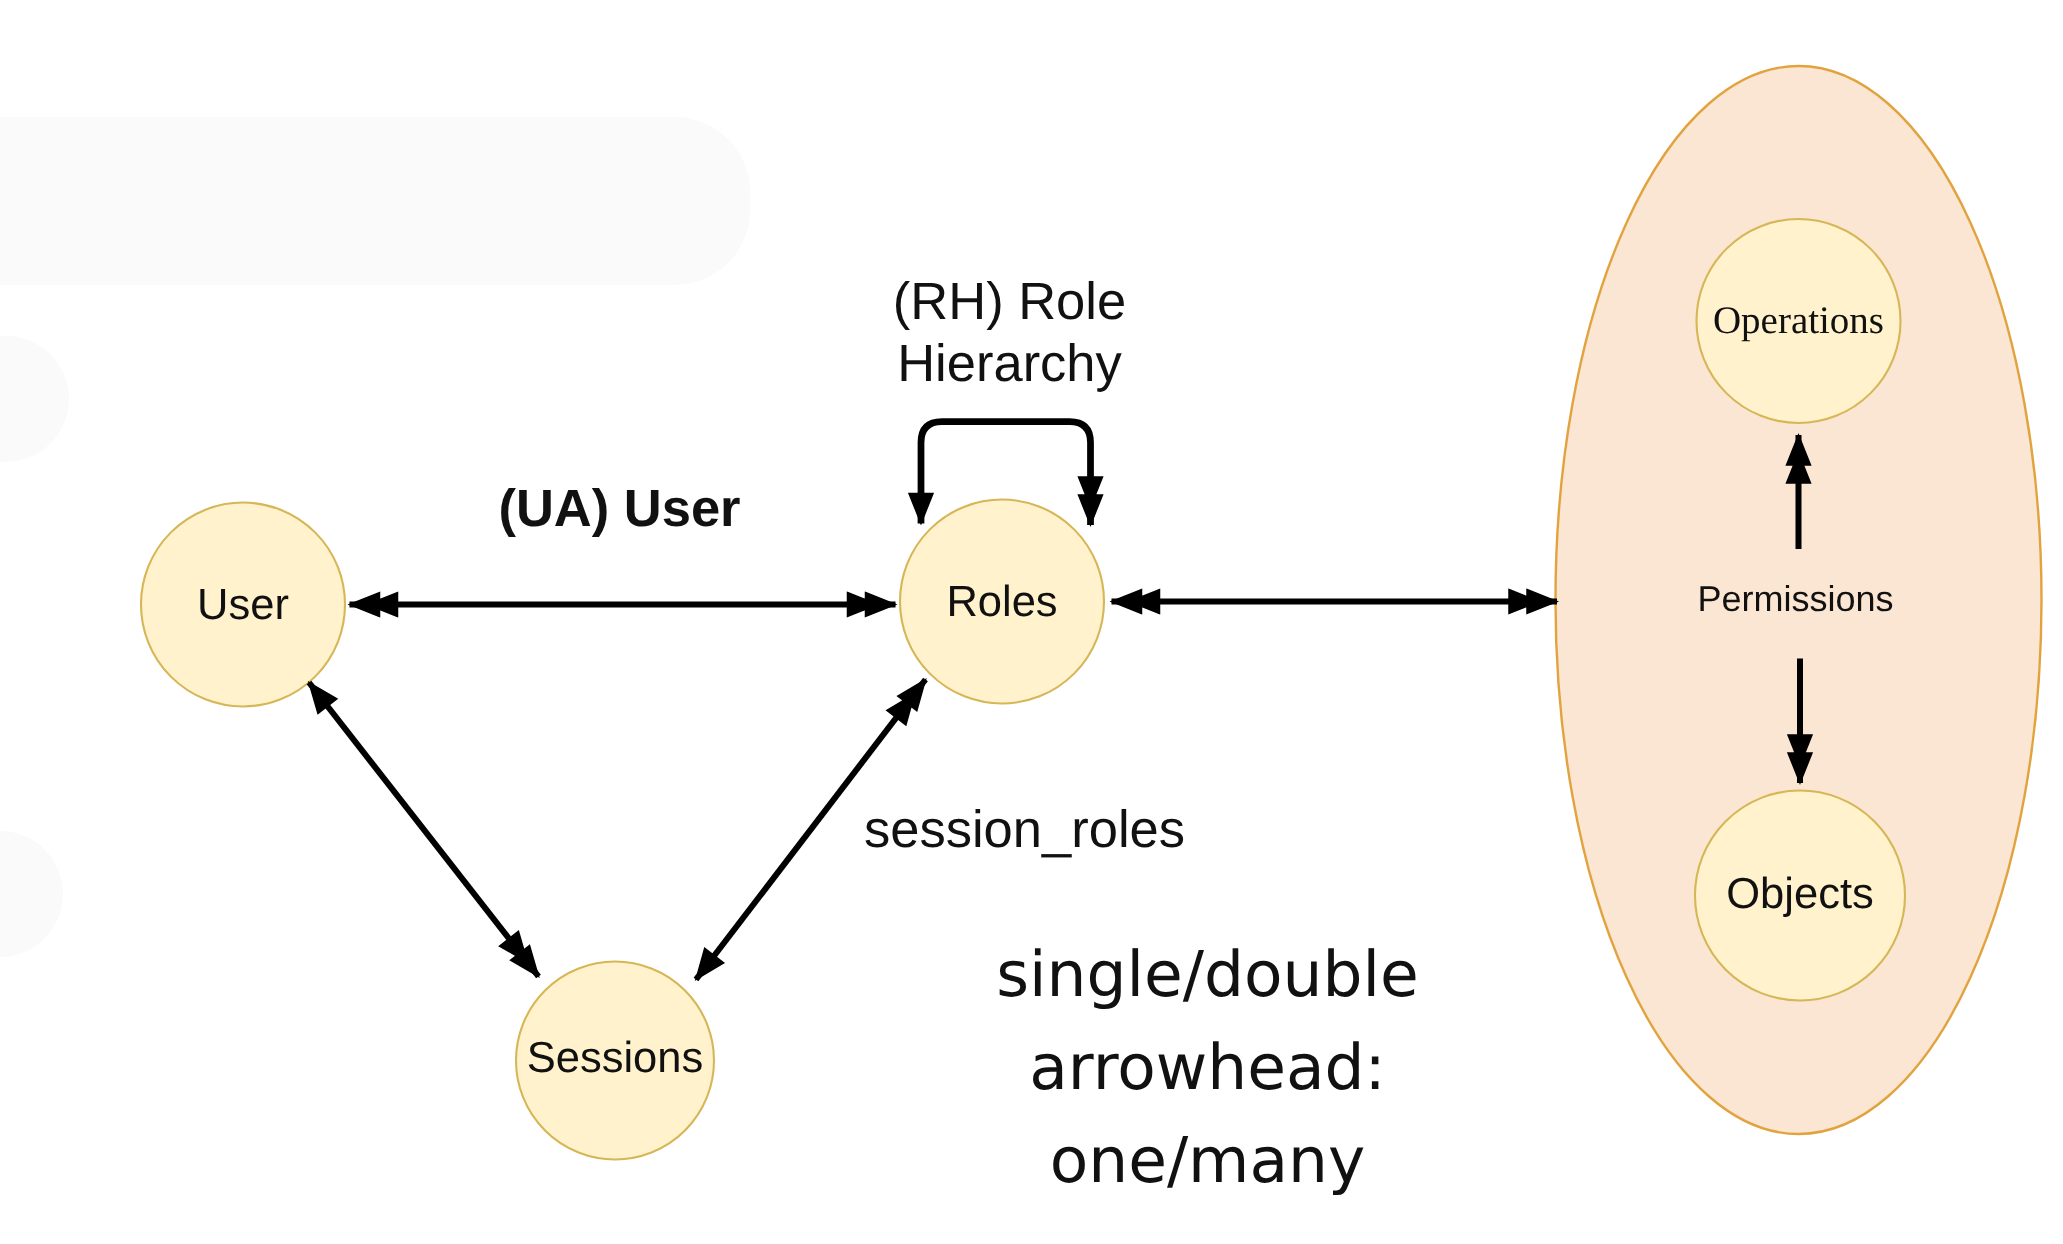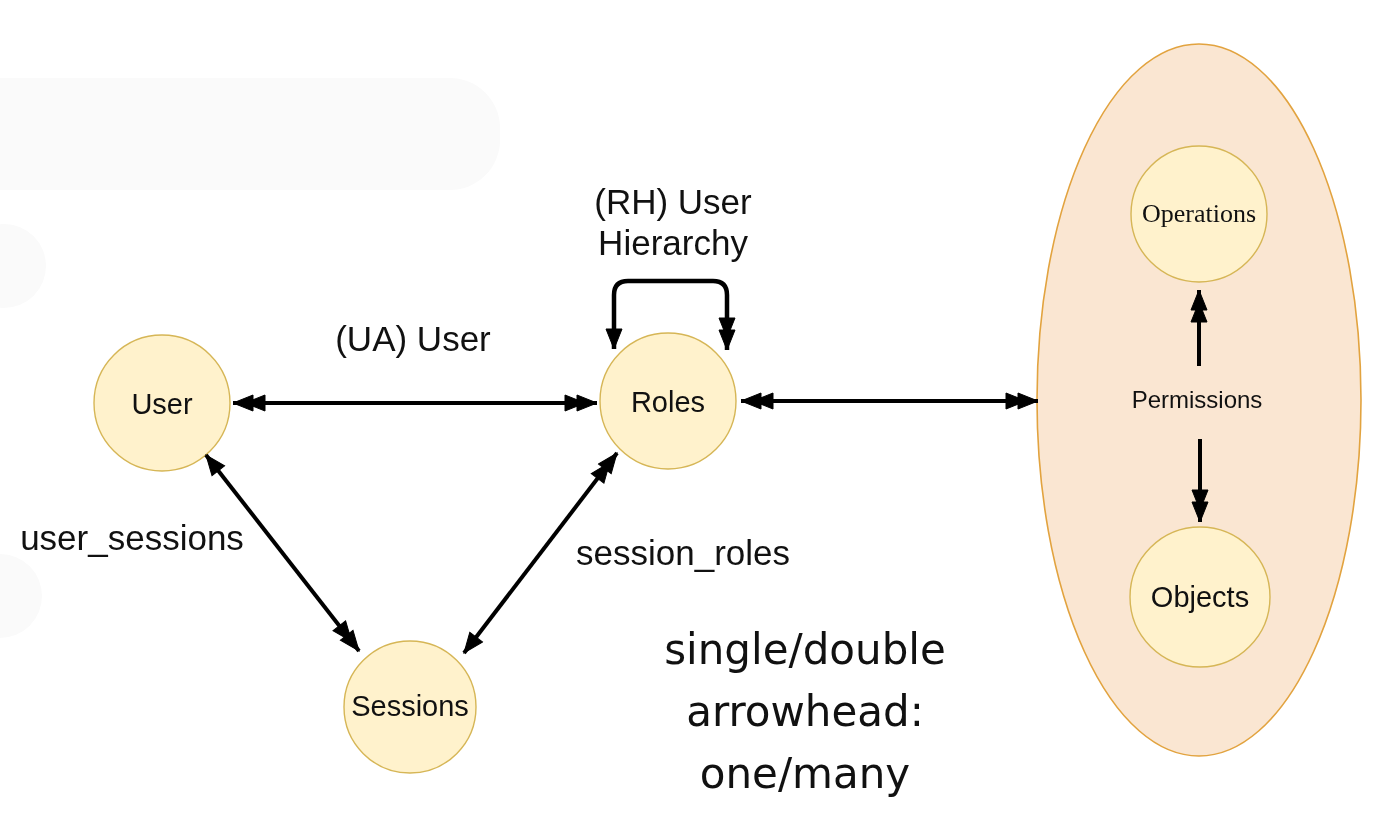--- a/index.html
+++ b/index.html
@@ -80,30 +80,29 @@
   <div class="lbl node-lbl" style="left:668px; top:402px;">Roles</div>
 
   <div class="lbl node-lbl" style="left:410px; top:706px;">Sessions</div>
 
   <div class="lbl node-lbl tight" style="left:1199px; top:214px;font-family:Liberation Serif, serif;">Operations</div>
 
   <div class="lbl node-lbl" style="left:1200px; top:597px;text-align:center;">Objects</div>
 
   <div class="lbl perm-lbl" style="left:1197px; top:400px;">Permissions</div>
 
-  <div class="lbl edge-lbl" style="left:413px; top:339px;">
+  <div class="lbl edge-lbl" style="left:413px; top:339px;font-weight:bold;">
     <span>(UA) User</span>
   </div>
 
   <div class="lbl edge-lbl" style="left:673px; top:222px;">
-    <span>(RH) User</span>
+    <span>(RH) Role</span>
     <span>Hierarchy</span>
   </div>
 
-  <div class="lbl edge-lbl" style="left:132px; top:538px;">user_sessions</div>
 
   <div class="lbl edge-lbl" style="left:683px; top:553px;">session_roles</div>
 
   <div class="lbl legend-lbl" style="left:805px; top:712px;">
     <span>single/double</span>
     <span>arrowhead:</span>
     <span>one/many</span>
   </div>
 
 </div>

